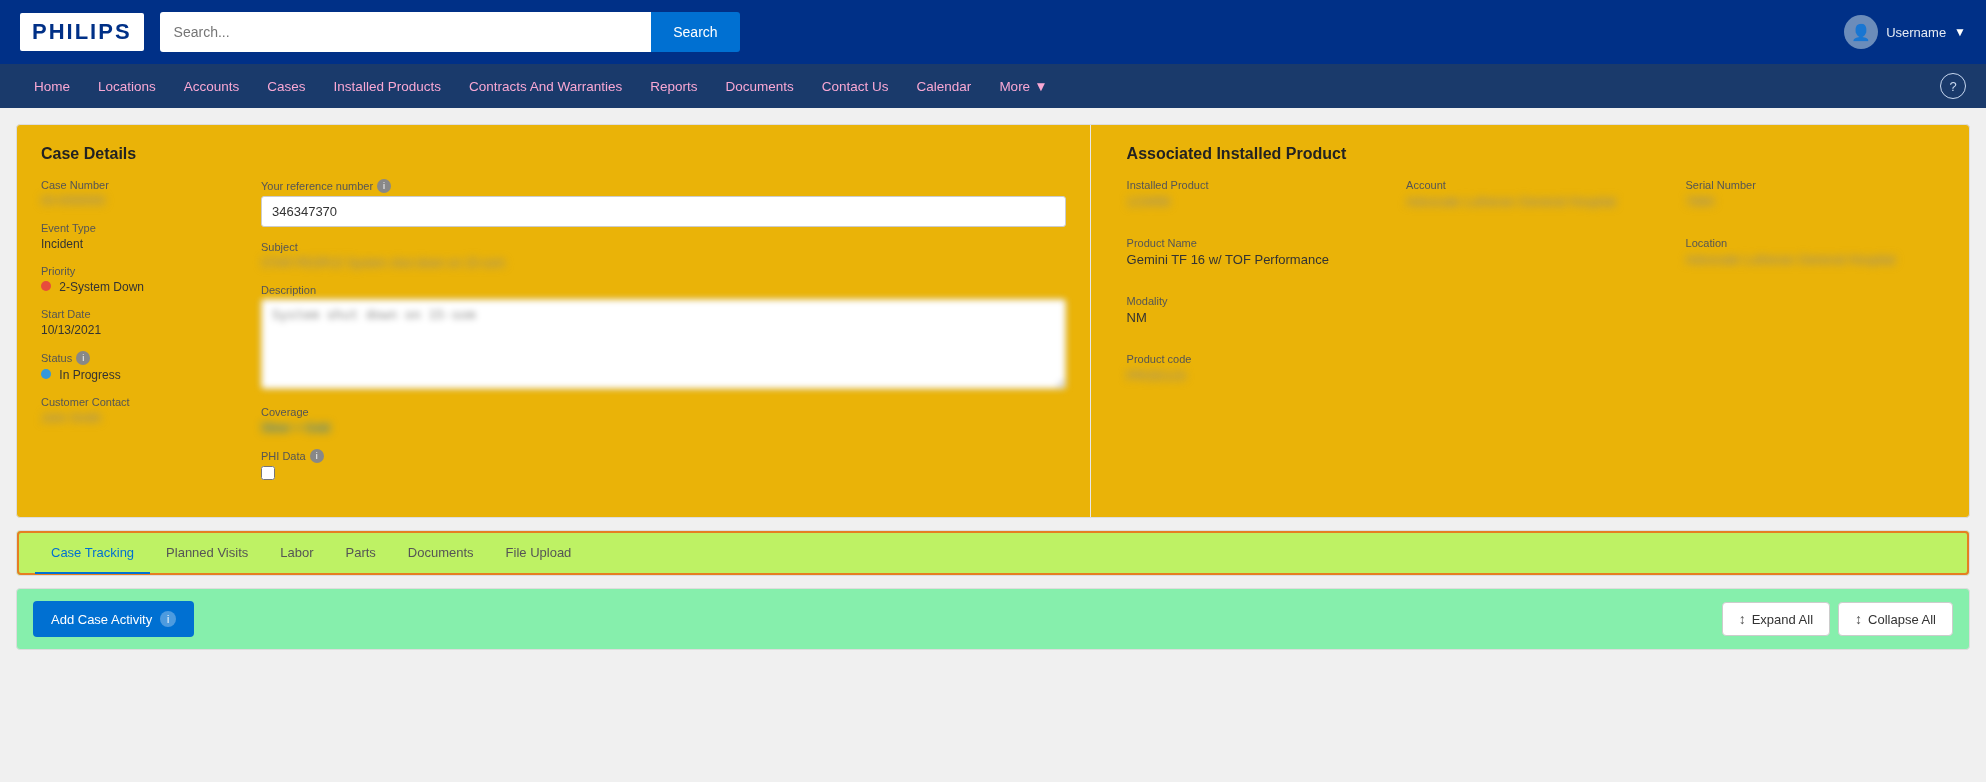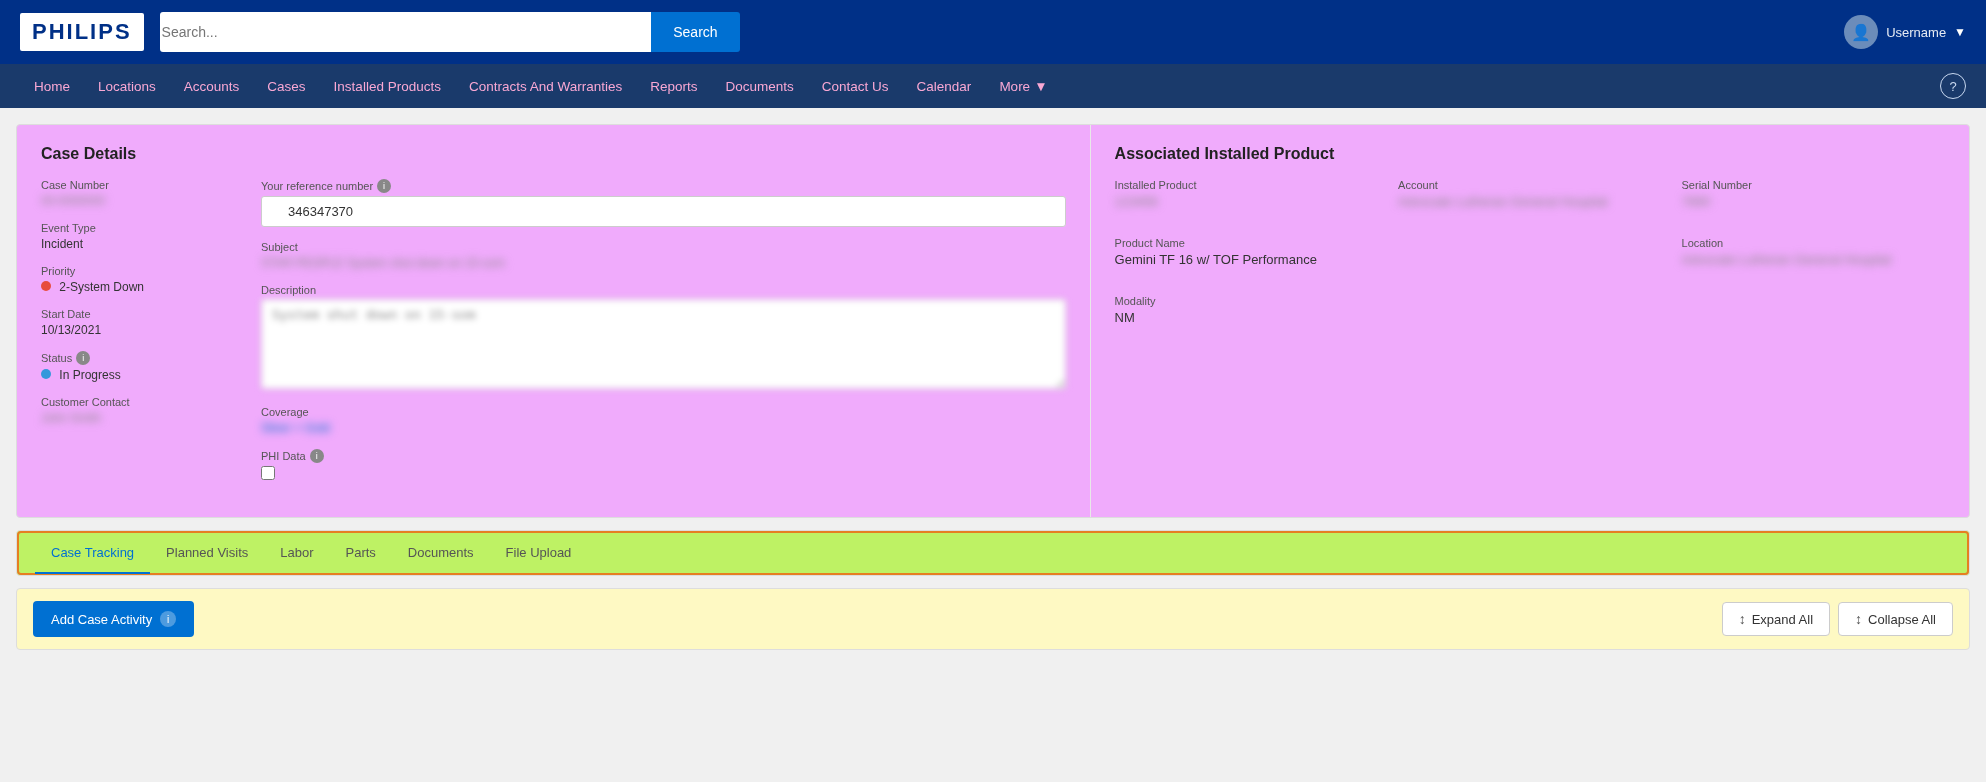--- a/index.html
+++ b/index.html
@@ -31,21 +31,21 @@
     }
     .search-bar {
       flex: 1;
       max-width: 580px;
       display: flex;
       height: 40px;
     }
     .search-input {
       flex: 1;
       border: none;
-      padding: 0 2px;
+      padding: 0 14px;
       font-size: 14px;
       outline: none;
       border-radius: 3px 0 0 3px;
     }
     .search-button {
       background: #0070d2;
       color: white;
       border: none;
       padding: 0 22px;
       font-size: 14px;
@@ -116,22 +116,22 @@
     
     .main-content {
       padding: 16px;
       background: #f0f0f0;
       min-height: calc(100vh - 108px);
     }
 
     
     .case-details-section {
       display: flex;
-      gap: 0;
-      background: #f0abfc;
+      gap: 12px;
+      background: #eab308;
       border: 1px solid #ddd;
       border-radius: 4px;
       margin-bottom: 12px;
     }
     .left-panel {
       flex: 0 0 55%;
       padding: 20px 24px;
       border-right: 1px solid #e8e8e8;
     }
     .right-panel {
@@ -208,21 +208,21 @@
       border-radius: 50%;
       background: #3498db;
       margin-right: 5px;
     }
 
     
     .form-input {
       width: 100%;
       border: 1px solid #ccc;
       border-radius: 3px;
-      padding: 7px 26px;
+      padding: 7px 10px;
       font-size: 13px;
       color: #333;
       outline: none;
     }
     .form-textarea {
       width: 100%;
       border: 1px solid #ccc;
       border-radius: 3px;
       padding: 7px 10px;
       font-size: 13px;
@@ -287,21 +287,21 @@
       color: #0070d2;
       border-bottom: 2px solid #0070d2;
       font-weight: 500;
     }
 
     
     .bottom-bar {
       display: flex;
       align-items: center;
       padding: 12px 16px;
-      background: #fef9c3;
+      background: #86efac;
       border: 1px solid #ddd;
       border-radius: 4px;
       justify-content: space-between;
     }
     .add-case-btn {
       background: #0070d2;
       color: white;
       border: none;
       padding: 10px 18px;
       border-radius: 4px;
@@ -477,20 +477,24 @@
         <div class="field-group">
           <div class="product-field-label">Location</div>
           <div class="product-field-value blurred link">Advocate Lutheran General Hospital</div>
         </div>
         <div class="field-group">
           <div class="product-field-label">Modality</div>
           <div class="product-field-value">NM</div>
         </div>
         <div></div>
         <div></div>
+        <div class="field-group">
+          <div class="product-field-label">Product code</div>
+          <div class="product-field-value blurred">PROD123</div>
+        </div>
       </div>
     </div>
   </div>
 
   <div class="tabs-section">
     <div class="tabs-container">
       <div class="tab active">Case Tracking</div>
       <div class="tab">Planned Visits</div>
       <div class="tab">Labor</div>
       <div class="tab">Parts</div>

